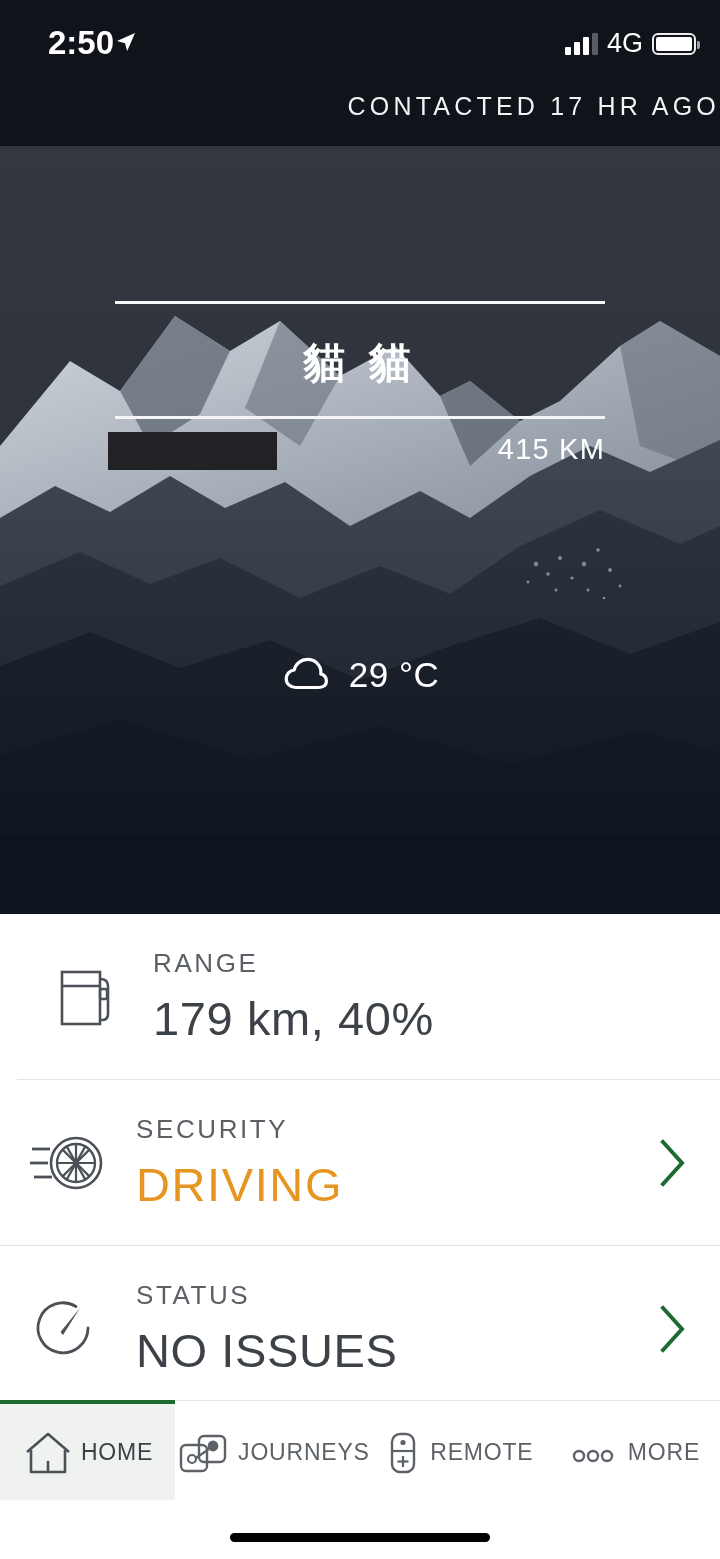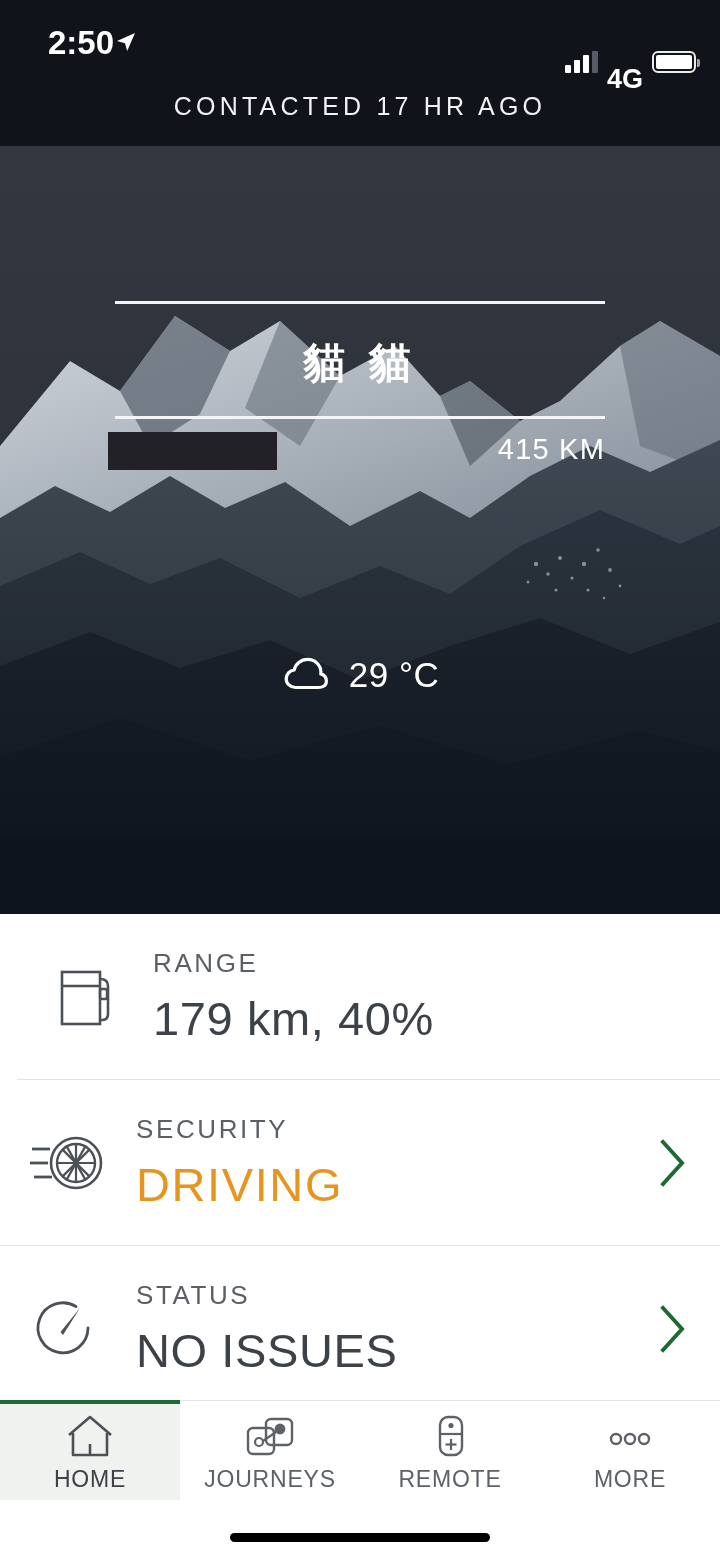--- a/index.html
+++ b/index.html
@@ -25,35 +25,35 @@
   .sb-right {
     position: absolute; right: 24px; top: 28px;
     display: flex; align-items: center; gap: 9px;
   }
   .bars { display: flex; align-items: flex-end; gap: 3px; height: 22px; }
   .bars i { display: block; width: 6px; background: #fff; border-radius: 1px; }
   .bars i:nth-child(1) { height: 8px; }
   .bars i:nth-child(2) { height: 13px; }
   .bars i:nth-child(3) { height: 18px; }
   .bars i:nth-child(4) { height: 22px; background: #565b66; }
-  .sb-net { font-size: 27px; font-weight: 700; letter-spacing: 0px; margin-top: 36px; }
+  .sb-net { font-size: 27px; font-weight: 400; letter-spacing: 0px; }
   .batt {
     width: 44px; height: 22px; border: 2.5px solid rgba(255,255,255,.92);
     border-radius: 6px; position: relative; padding: 2px;
   }
   .batt::after {
     content: ""; position: absolute; right: -6px; top: 6px;
     width: 3px; height: 8px; background: rgba(255,255,255,.6);
     border-radius: 0 2px 2px 0;
   }
   .batt span { display: block; height: 100%; width: 100%; background: #fff; border-radius: 2px; }
 
   .contacted {
     position: absolute; top: 92px; left: 0; width: 720px;
-    text-align: center; color: #f2f3f5;
+    text-align: right; color: #f2f3f5;
     font-size: 25px; letter-spacing: 4.2px; font-weight: 400;
   }
 
   
   .hero {
     position: absolute; top: 146px; left: 0; width: 720px; height: 768px;
     overflow: hidden;
     background: linear-gradient(180deg,#31353d 0%, #2e323a 28%, #2b2f37 42%, #20252e 60%, #161c25 78%, #121821 100%);
   }
   .hero svg.scenery { position: absolute; inset: 0; width: 720px; height: 768px; display: block; }
@@ -120,21 +120,21 @@
     display: flex; align-items: center; justify-content: center;
   }
 
   
   .tabbar {
     position: absolute; left: 0; bottom: 59px; width: 720px; height: 100px;
     display: flex; border-top: 1px solid #e4e6e5; background: #fff;
   }
   .tab {
     flex: 1 1 0; position: relative;
-    display: flex; flex-direction: column; align-items: center; justify-content: center;
+    display: flex; flex-direction: row; align-items: center; justify-content: center;
     gap: 7px; padding-top: 4px;
   }
   .tab.active { background: #f0f2f0; }
   .tab.active::before {
     content: ""; position: absolute; top: -1px; left: 0; right: 0; height: 4px;
     background: #1d6b33;
   }
   .tab-label { font-size: 23px; color: #5d6268; letter-spacing: .8px; }
   .tab.active .tab-label { color: #3c4248; }
   .tab-ico { height: 46px; display: flex; align-items: flex-end; }

